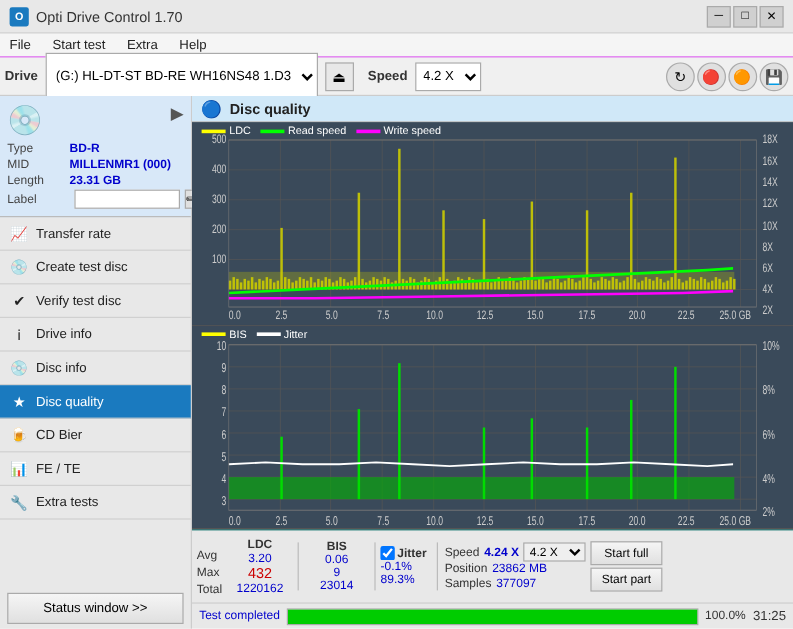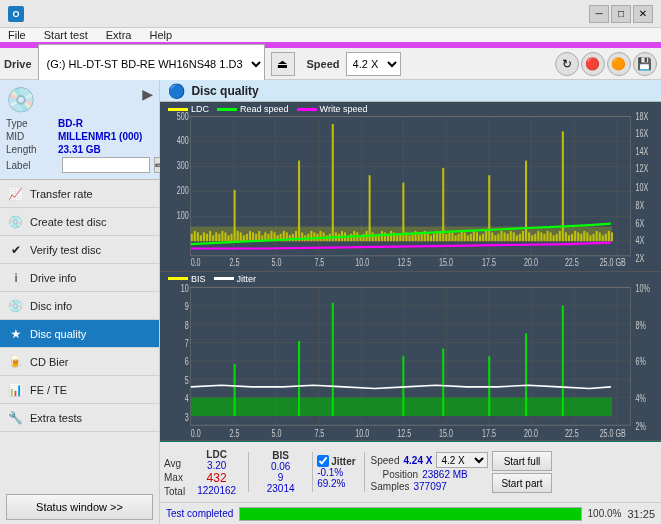--- a/index.html
+++ b/index.html
@@ -7,21 +7,21 @@
 
     
     .titlebar { background: #e8e8e8; height: 28px; display: flex; align-items: center; justify-content: space-between; padding: 0 8px; border-bottom: 1px solid #ccc; }
     .titlebar-left { display: flex; align-items: center; gap: 6px; }
     .titlebar-icon { width: 16px; height: 16px; background: #1a7abf; border-radius: 2px; display: flex; align-items: center; justify-content: center; color: white; font-size: 9px; font-weight: bold; }
     .titlebar-title { font-size: 12px; color: #333; }
     .titlebar-controls { display: flex; gap: 2px; }
     .titlebar-btn { width: 20px; height: 18px; background: #d0d0d0; border: 1px solid #aaa; display: flex; align-items: center; justify-content: center; font-size: 10px; cursor: pointer; }
 
     
-    .menubar { background: #f5f5f5; height: 20px; display: flex; align-items: center; padding: 0 4px; border-bottom: 6px solid #d946ef; gap: 10px; }
+    .menubar { background: #f5f5f5; height: 20px; display: flex; align-items: center; padding: 0 4px; border-bottom: 1px solid #d946ef; gap: 10px; }
     .menubar-item { font-size: 11px; color: #222; cursor: pointer; padding: 2px 4px; }
 
     
     .drivebar { background: #f0f0f0; height: 32px; display: flex; align-items: center; padding: 0 4px; border-bottom: 1px solid #ccc; gap: 6px; }
     .drivebar-label { font-weight: bold; font-size: 11px; color: #333; }
     .drivebar-select { height: 40px; font-size: 11px; background: white; border: 1px solid #aaa; padding: 0 4px; min-width: 200px; }
     .drivebar-icon-btn { width: 24px; height: 24px; background: #e8e8e8; border: 1px solid #aaa; display: flex; align-items: center; justify-content: center; cursor: pointer; font-size: 12px; }
     .drivebar-speed-label { font-weight: bold; font-size: 11px; color: #333; margin-left: 6px; }
     .drivebar-speed-select { height: 24px; font-size: 11px; background: white; border: 1px solid #aaa; padding: 0 2px; width: 55px; }
     .drivebar-icons { display: flex; gap: 2px; margin-left: auto; }
@@ -89,20 +89,21 @@
     .legend-dot { width: 20px; height: 3px; }
 
     .stats-divider { width: 1px; height: 40px; background: #bbb; margin: 0 4px; }
   </style>
 </head>
 <body>
 
 <div class="titlebar">
   <div class="titlebar-left">
     <div class="titlebar-icon">O</div>
+    <span class="titlebar-title">Opti Drive Control 1.70</span>
   </div>
   <div class="titlebar-controls">
     <div class="titlebar-btn">─</div>
     <div class="titlebar-btn">□</div>
     <div class="titlebar-btn close">✕</div>
   </div>
 </div>
 
 <div class="menubar">
   <span class="menubar-item">File</span>
@@ -526,33 +527,33 @@
         <span style="font-size:10px;color:#0000cc;">9</span>
         <span style="font-size:10px;color:#0000cc;">23014</span>
       </div>
       <div class="stats-divider"></div>
       <div style="display:flex;flex-direction:column;">
         <div class="jitter-cb">
           <input type="checkbox" checked="" style="">
           <span style="font-size:10px;font-weight:bold;color:#333;">Jitter</span>
         </div>
         <span style="font-size:10px;color:#0000cc;">-0.1%</span>
-        <span style="font-size:10px;color:#0000cc;">69.2%</span>
+        <span style="font-size:10px;color:#0000cc;">89.3%</span>
         <span style="font-size:10px;color:#333;"></span>
       </div>
       <div class="stats-divider"></div>
       <div style="display:flex;flex-direction:column;gap:1px;margin-left:2px;">
         <div style="display:flex;align-items:center;gap:4px;">
           <span style="font-size:10px;color:#333;">Speed</span>
           <span style="font-size:10px;color:#0000cc;font-weight:bold;">4.24 X</span>
           <select style="height:16px;font-size:10px;border:1px solid #aaa;width:52px;">
             <option>4.2 X</option>
           </select>
         </div>
-        <div style="display:flex;align-items:center;gap:4px;margin-left:12px;">
+        <div style="display:flex;align-items:center;gap:4px;">
           <span style="font-size:10px;color:#333;">Position</span>
           <span style="font-size:10px;color:#0000cc;">23862 MB</span>
         </div>
         <div style="display:flex;align-items:center;gap:4px;">
           <span style="font-size:10px;color:#333;">Samples</span>
           <span style="font-size:10px;color:#0000cc;">377097</span>
         </div>
       </div>
       <div style="display:flex;flex-direction:column;gap:2px;margin-left:4px;">
         <button class="btn-start">Start full</button>

